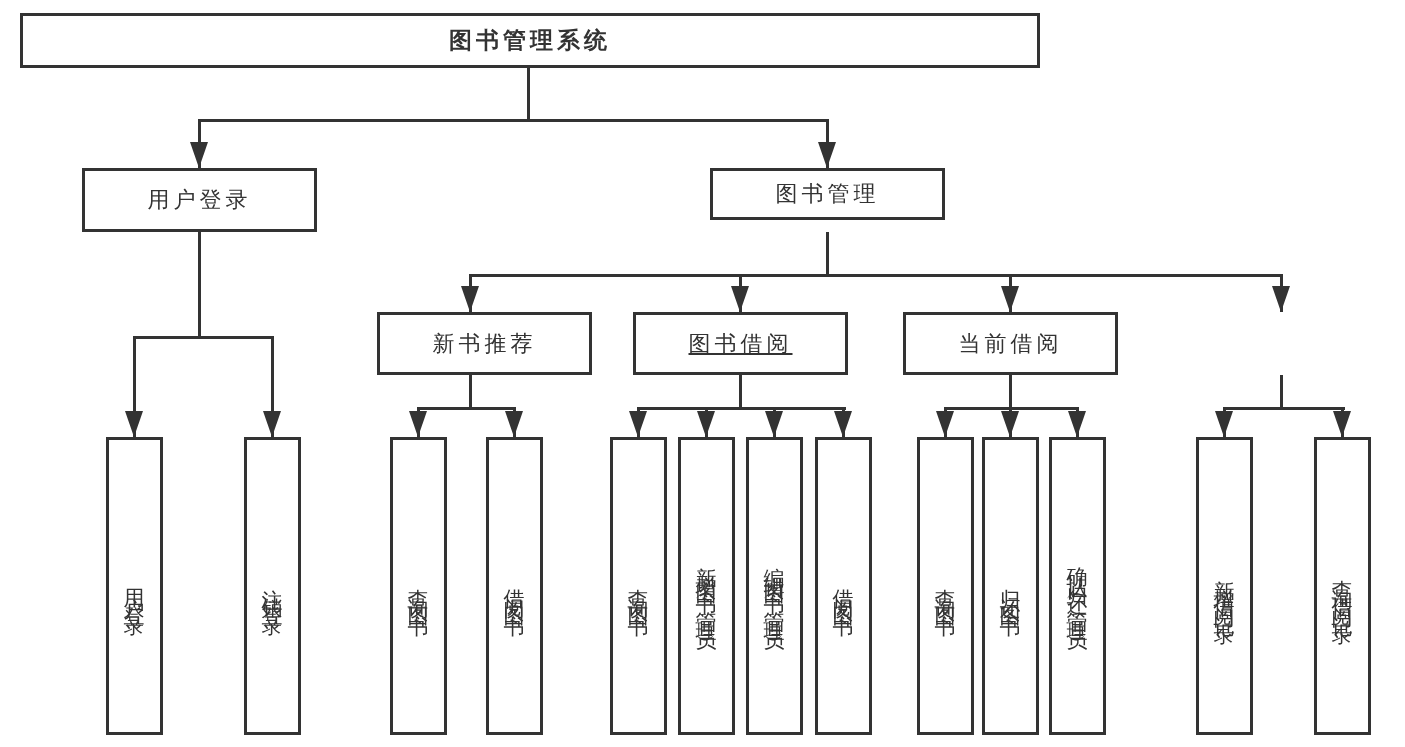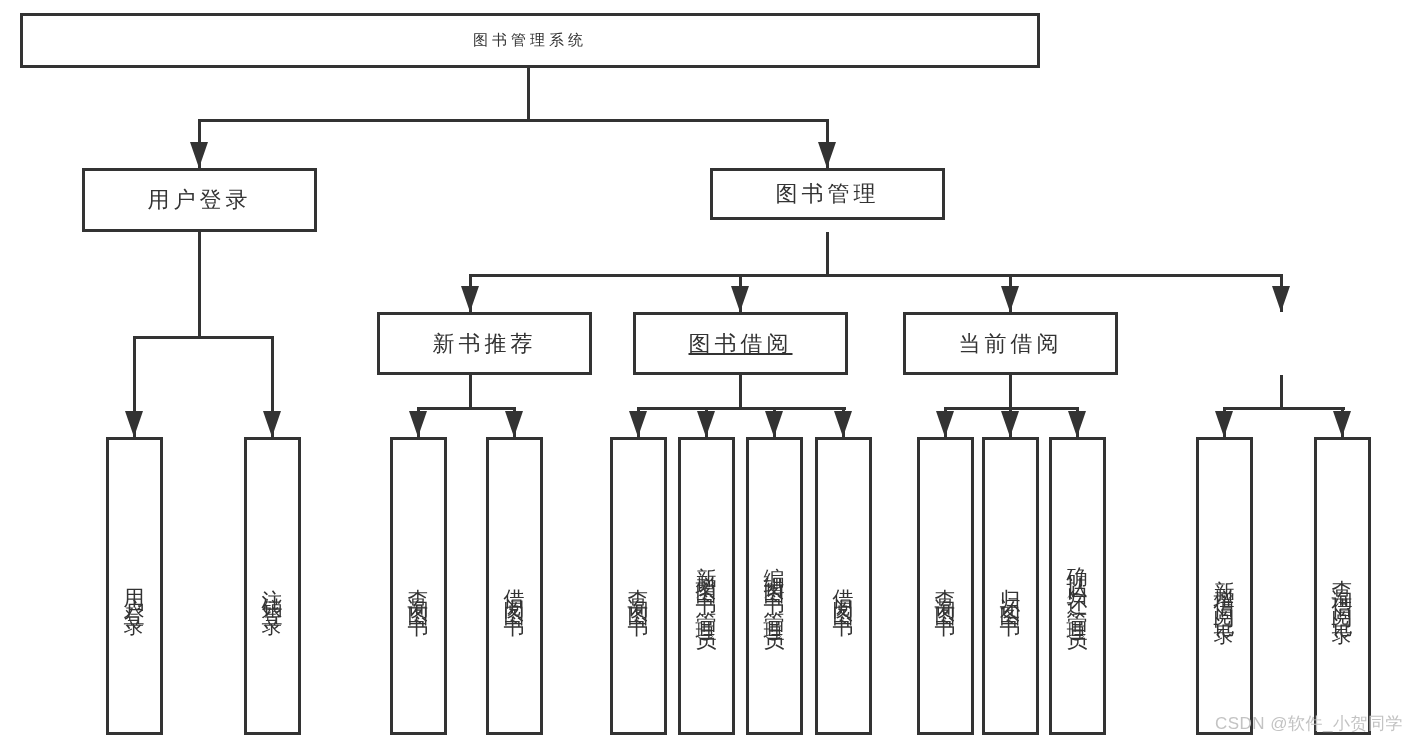--- a/index.html
+++ b/index.html
@@ -21,21 +21,21 @@
     position:absolute;
     box-sizing:border-box;
     border:3px solid var(--line);
     background:#fff;
     display:flex;
     align-items:center;
     justify-content:center;
     text-align:center;
   }
   .hnode{font-size:22px;letter-spacing:4px;}
-  .root{font-size:15px;letter-spacing:4px;}
+  .root{font-size:23px;letter-spacing:4px;font-weight:bold;}
   .leaf .vlabel{
     writing-mode:vertical-rl;
     text-orientation:upright;
     font-size:21px;
     letter-spacing:9px;
     line-height:1;
     position:relative;
     top:4px;
   }
   .vline{position:absolute;width:3px;background:var(--line);}
@@ -178,15 +178,14 @@
   <div class="vline" style="left:1076px;top:407px;height:30px;"></div>
   <div class="ahead" style="left:1068px;top:411px;"></div>
 
   <div class="vline" style="left:1280px;top:375px;height:32px;"></div>
   <div class="hline" style="left:1223px;top:407px;width:122px;"></div>
   <div class="vline" style="left:1223px;top:407px;height:30px;"></div>
   <div class="ahead" style="left:1215px;top:411px;"></div>
   <div class="vline" style="left:1341px;top:407px;height:30px;"></div>
   <div class="ahead" style="left:1333px;top:411px;"></div>
 
-  <div class="watermark">CSDN @软件_小贺同学</div>
 
 </div>
 
 </body></html>

